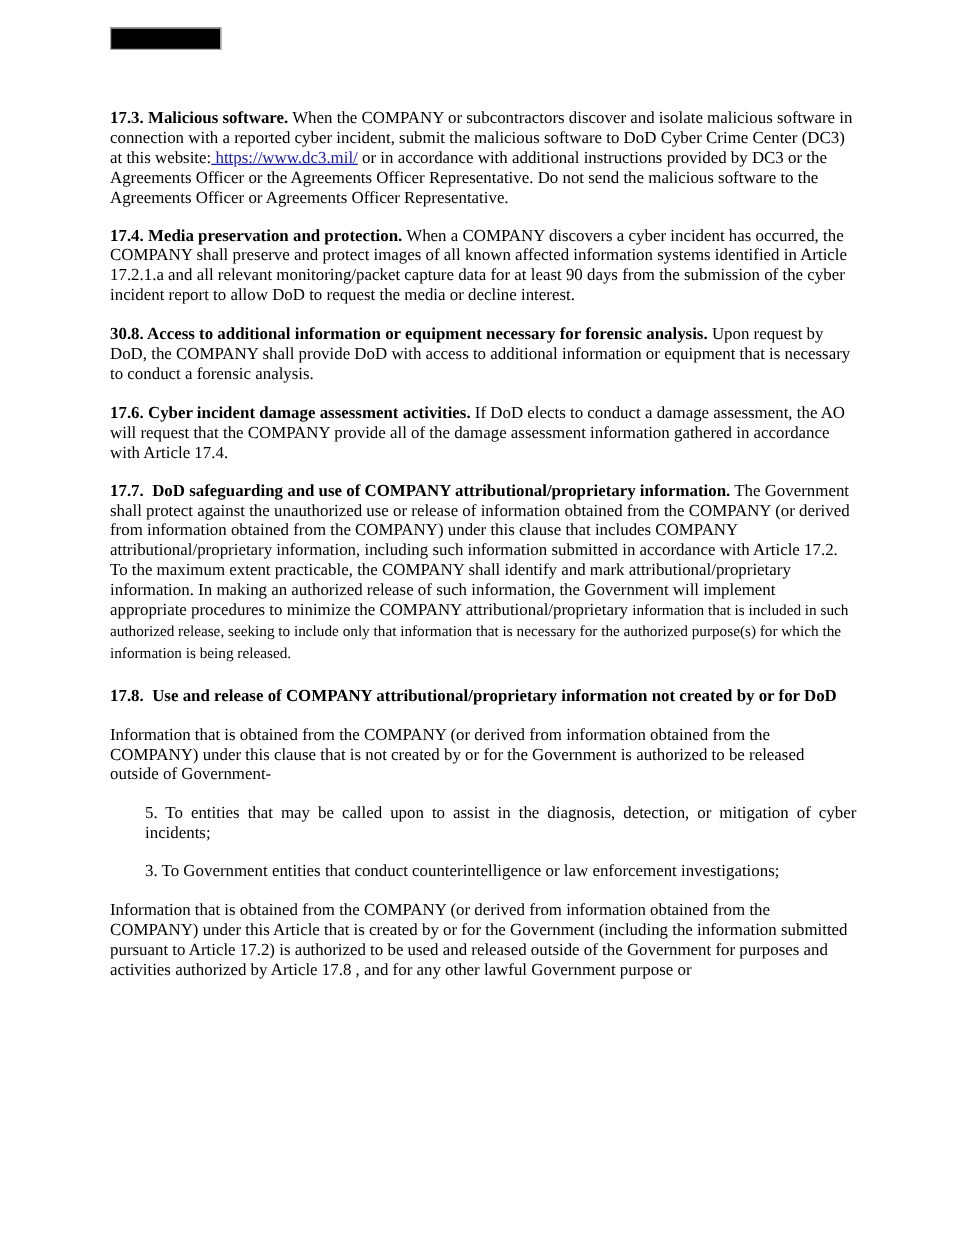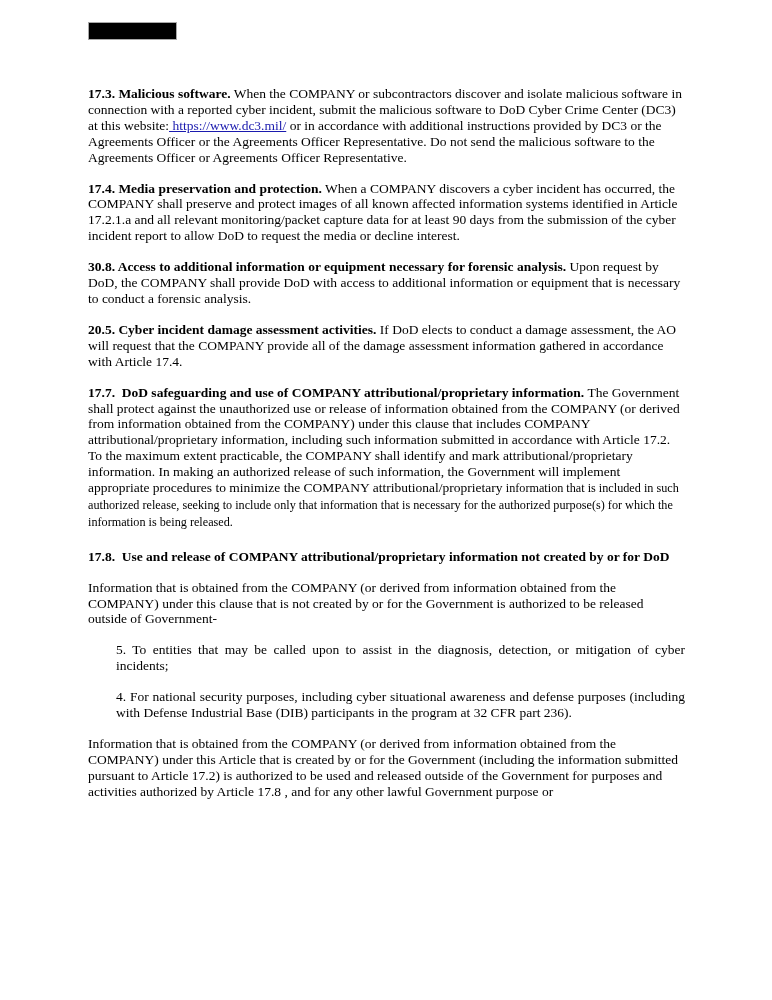--- a/index.html
+++ b/index.html
@@ -72,31 +72,31 @@
   <div class="redaction-bar"></div>
 
   <div class="content">
 
     <p class="para"><b class="run-head">17.3. Malicious software.</b><span> When the COMPANY or subcontractors discover and isolate malicious software in connection with a reported cyber incident, submit the malicious software to DoD Cyber Crime Center (DC3) at this website:</span><a class="doc-link">&nbsp;https://www.dc3.mil/</a><span> or in accordance with additional instructions provided by DC3 or the Agreements Officer or the Agreements Officer Representative. Do not send the malicious software to the Agreements Officer or Agreements Officer Representative.</span></p>
 
     <p class="para"><b class="run-head">17.4. Media preservation and protection.</b><span> When a COMPANY discovers a cyber incident has occurred, the COMPANY shall preserve and protect images of all known affected information systems identified in Article 17.2.1.a and all relevant monitoring/packet capture data for at least 90 days from the submission of the cyber incident report to allow DoD to request the media or decline interest.</span></p>
 
     <p class="para"><b class="run-head">30.8. Access to additional information or equipment necessary for forensic analysis.</b><span> Upon request by DoD, the COMPANY shall provide DoD with access to additional information or equipment that is necessary to conduct a forensic analysis.</span></p>
 
-    <p class="para"><b class="run-head">20.5. Cyber incident damage assessment activities.</b><span> If DoD elects to conduct a damage assessment, the AO will request that the COMPANY provide all of the damage assessment information gathered in accordance with Article 17.4.</span></p>
+    <p class="para"><b class="run-head">17.6. Cyber incident damage assessment activities.</b><span> If DoD elects to conduct a damage assessment, the AO will request that the COMPANY provide all of the damage assessment information gathered in accordance with Article 17.4.</span></p>
 
     <p class="para"><b class="run-head">17.7.&nbsp; DoD safeguarding and use of COMPANY attributional/proprietary information.</b><span> The Government shall protect against the unauthorized use or release of information obtained from the COMPANY (or derived from information obtained from the COMPANY) under this clause that includes COMPANY attributional/proprietary information, including such information submitted in accordance with Article 17.2. To the maximum extent practicable, the COMPANY shall identify and mark attributional/proprietary information. In making an authorized release of such information, the Government will implement appropriate procedures to minimize the COMPANY attributional/proprietary </span><span class="small-run">information that is included in such authorized release, seeking to include only that information that is necessary for the authorized purpose(s) for which the information is being released.</span></p>
 
     <p class="standalone-head">17.8.&nbsp; Use and release of COMPANY attributional/proprietary information not created by or for DoD</p>
 
     <p class="para">Information that is obtained from the COMPANY (or derived from information obtained from the COMPANY) under this clause that is not created by or for the Government is authorized to be released outside of Government-</p>
 
 
     <p class="para list-item justify">5. To entities that may be called upon to assist in the diagnosis, detection, or mitigation of cyber incidents;</p>
 
+    <p class="para list-item">3. To Government entities that conduct counterintelligence or law enforcement investigations;</p>
 
-    <p class="para list-item justify">4. For national security purposes, including cyber situational awareness and defense purposes (including with Defense Industrial Base (DIB) participants in the program at 32 CFR part 236).</p>
 
 
     <p class="para">Information that is obtained from the COMPANY (or derived from information obtained from the COMPANY) under this Article that is created by or for the Government (including the information submitted pursuant to Article 17.2) is authorized to be used and released outside of the Government for purposes and activities authorized by Article 17.8 , and for any other lawful Government purpose or</p>
 
   </div>
 </div>
 
 </body></html>

